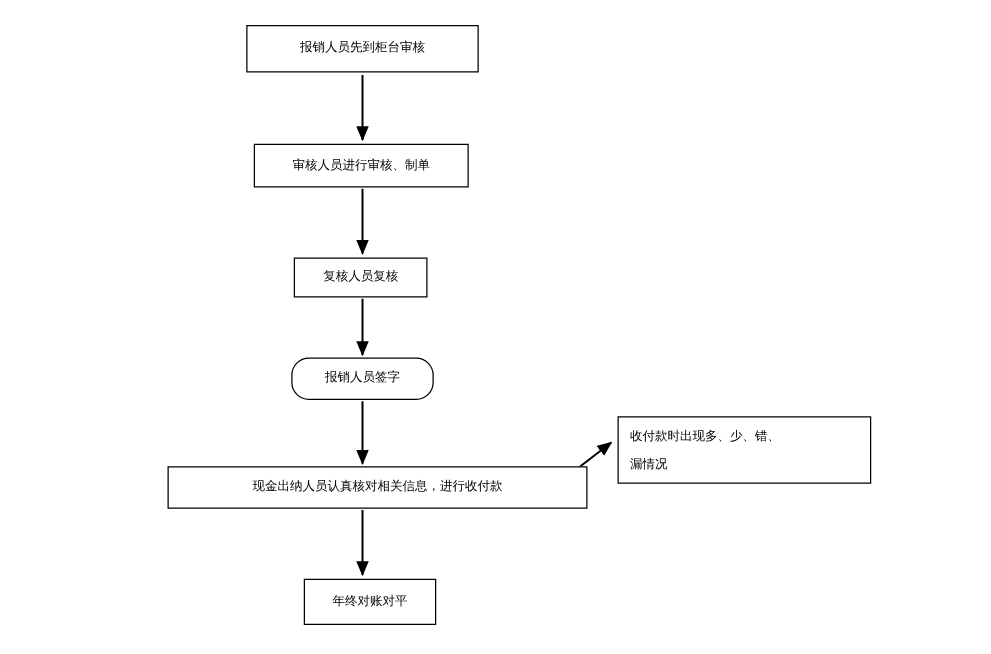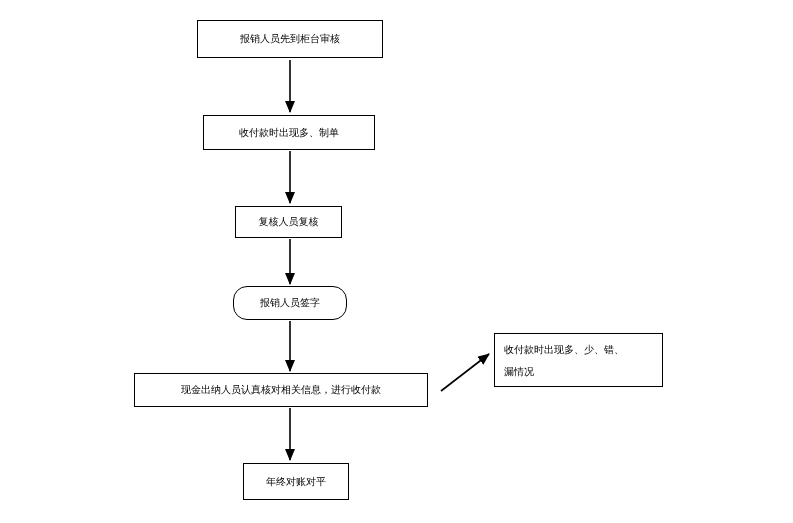--- a/index.html
+++ b/index.html
@@ -41,24 +41,24 @@
     align-items: center;
     justify-content: center;
     text-align: center;
     white-space: nowrap;
   }
   
   #node-step1 { left: 197px; top: 20px;  width: 186px; height: 38px; }
   #node-step2 { left: 203px; top: 115px; width: 172px; height: 35px; }
   #node-step3 { left: 235px; top: 206px; width: 107px; height: 32px; }
   #node-step4 { left: 233px; top: 286px; width: 114px; height: 34px; border-radius: 14px; }
-  #node-step5 { left: 134px; top: 373px; width: 294px; height: 34px; }
+  #node-step5 { left: 134px; top: 373px; width: 336px; height: 34px; }
   #node-step6 { left: 243px; top: 463px; width: 106px; height: 37px; text-align: center; }
   #node-exception {
-    left: 494px; top: 333px; width: 169px; height: 54px;
+    left: 494px; top: 333px; width: 203px; height: 54px;
     flex-direction: column;
     align-items: flex-start;
     justify-content: flex-start;
     text-align: left;
     padding: 5px 0 0 9px;
     line-height: 22px;
   }
   .arrow-line {
     stroke: var(--arrow-color);
     stroke-width: 1.6;
@@ -80,21 +80,21 @@
     <line class="arrow-line" x1="290" y1="60" x2="290" y2="112" marker-end="url(#arrowhead)"></line>
     <line class="arrow-line" x1="290" y1="151" x2="290" y2="203" marker-end="url(#arrowhead)"></line>
     <line class="arrow-line" x1="290" y1="239" x2="290" y2="284" marker-end="url(#arrowhead)"></line>
     <line class="arrow-line" x1="290" y1="321" x2="290" y2="371" marker-end="url(#arrowhead)"></line>
     <line class="arrow-line" x1="290" y1="408" x2="290" y2="460" marker-end="url(#arrowhead)"></line>
     <line class="arrow-line" x1="441" y1="391" x2="489" y2="354" marker-end="url(#arrowhead)"></line>
   </svg>
 
   <div class="node" id="node-step1">报销人员先到柜台审核</div>
 
-  <div class="node" id="node-step2">收付款时出现多、制单</div>
+  <div class="node" id="node-step2">审核人员进行审核、制单</div>
 
   <div class="node" id="node-step3">复核人员复核</div>
 
   <div class="node" id="node-step4">报销人员签字</div>
 
   <div class="node" id="node-step5">现金出纳人员认真核对相关信息，进行收付款</div>
 
   <div class="node" id="node-exception">
     <span>收付款时出现多、少、错、</span>
     <span>漏情况</span>

